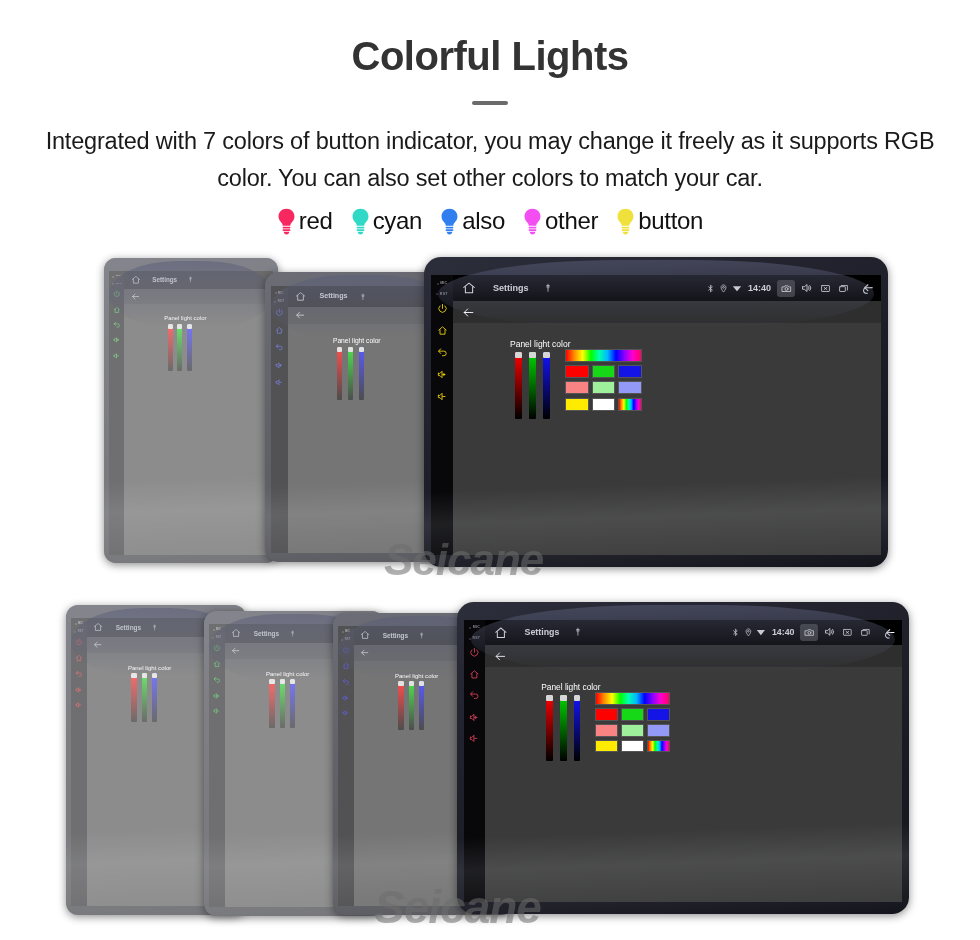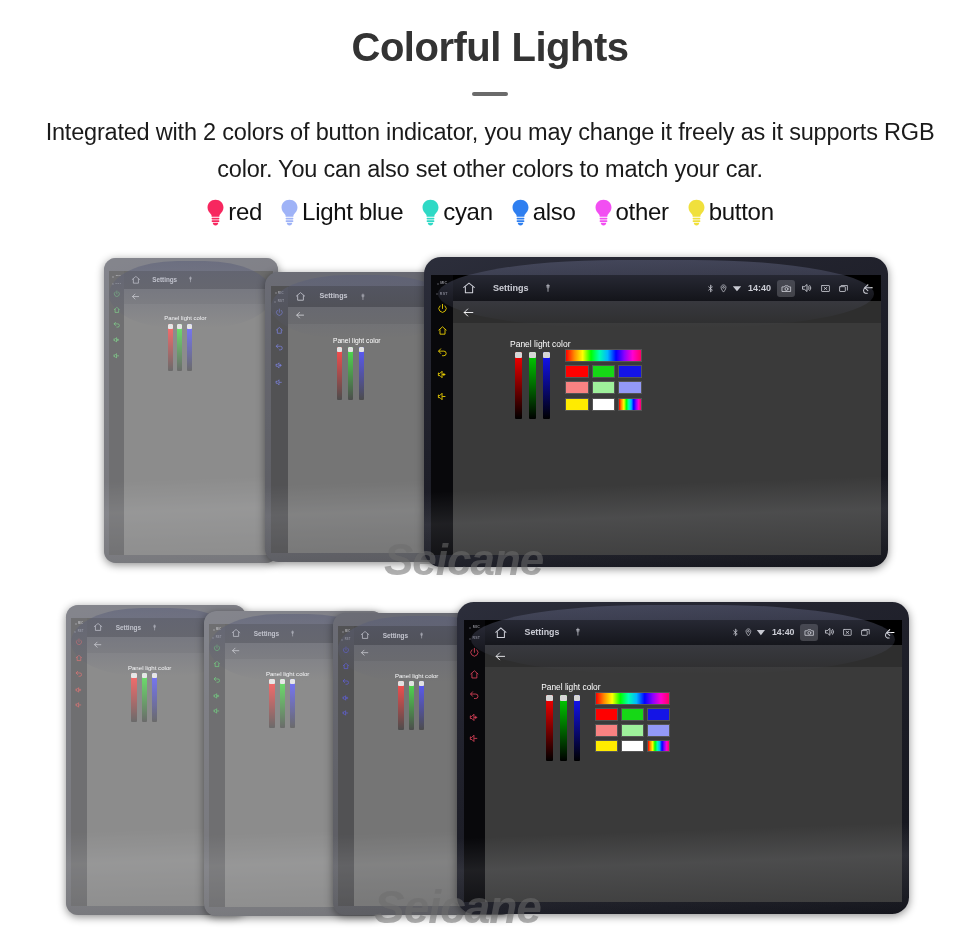--- a/index.html
+++ b/index.html
@@ -2,21 +2,21 @@
 <html><head>
 <meta charset="utf-8">
 <style>
   html,body{margin:0;padding:0;}
   body{
     width:980px;height:940px;background:#ffffff;
     font-family:"Liberation Sans", sans-serif;
     overflow:hidden;position:relative;
   }
   
-  .header{width:100%;text-align:center;padding-top:24px;box-sizing:border-box;}
+  .header{width:100%;text-align:center;padding-top:33px;box-sizing:border-box;}
   .page-title{
     font-size:40px;font-weight:bold;color:#333333;letter-spacing:-0.5px;
     margin:0;line-height:1.15;
   }
   .divider{
     width:36px;height:4px;background:#6b6b6b;margin:22px auto 0 auto;border-radius:2px;
   }
   .subtitle{
     margin:18px auto 0 auto;width:920px;
     font-size:23.5px;color:#1a1a1a;line-height:1.58;text-align:center;
@@ -89,39 +89,30 @@
     background:linear-gradient(178deg,rgba(255,255,255,0) 72%,rgba(235,238,245,.10) 82%,rgba(255,255,255,0) 100%);}
   .veil2{position:absolute;inset:0;background:rgba(255,255,255,.30);pointer-events:none;}
   .veil3{position:absolute;inset:0;background:rgba(255,255,255,.42);pointer-events:none;}
 </style>
 </head>
 <body>
 
 <div class="header">
   <h1 class="page-title">Colorful Lights</h1>
   <div class="divider"></div>
-  <p class="subtitle">Integrated with 2 colors of button indicator, you may change it freely as it supports RGB color. You can also set other colors to match your car.</p>
+  <p class="subtitle">Integrated with 7 colors of button indicator, you may change it freely as it supports RGB color. You can also set other colors to match your car.</p>
   <div class="legend" id="legend">
   <div class="legend-item">
     <svg class="bulb" viewBox="0 0 20 28">
   <path fill="#f7275f" d="M10 0.6C5.2 0.6 1.6 4.1 1.6 8.7c0 3.2 1.8 5.1 3.1 6.6 .7 .8 1.2 1.4 1.2 2.1v1.1h8.2v-1.1c0-.7 .5-1.3 1.2-2.1 1.3-1.5 3.1-3.4 3.1-6.6C18.4 4.1 14.8 .6 10 .6z"></path>
   <rect fill="#f7275f" x="5.9" y="19.6" width="8.2" height="1.8" rx=".8"></rect>
   <rect fill="#f7275f" x="5.9" y="22.2" width="8.2" height="1.8" rx=".8"></rect>
   <path fill="#f7275f" d="M7.1 24.9h5.8c0 1.6-1.3 2.8-2.9 2.8s-2.9-1.2-2.9-2.8z"></path>
 </svg>
     <span class="legend-label">red</span>
-  </div>
-  <div class="legend-item">
-    <svg class="bulb" viewBox="0 0 20 28">
-  <path fill="#9fb3f7" d="M10 0.6C5.2 0.6 1.6 4.1 1.6 8.7c0 3.2 1.8 5.1 3.1 6.6 .7 .8 1.2 1.4 1.2 2.1v1.1h8.2v-1.1c0-.7 .5-1.3 1.2-2.1 1.3-1.5 3.1-3.4 3.1-6.6C18.4 4.1 14.8 .6 10 .6z"></path>
-  <rect fill="#9fb3f7" x="5.9" y="19.6" width="8.2" height="1.8" rx=".8"></rect>
-  <rect fill="#9fb3f7" x="5.9" y="22.2" width="8.2" height="1.8" rx=".8"></rect>
-  <path fill="#9fb3f7" d="M7.1 24.9h5.8c0 1.6-1.3 2.8-2.9 2.8s-2.9-1.2-2.9-2.8z"></path>
-</svg>
-    <span class="legend-label">Light blue</span>
   </div>
   <div class="legend-item">
     <svg class="bulb" viewBox="0 0 20 28">
   <path fill="#2fd9c5" d="M10 0.6C5.2 0.6 1.6 4.1 1.6 8.7c0 3.2 1.8 5.1 3.1 6.6 .7 .8 1.2 1.4 1.2 2.1v1.1h8.2v-1.1c0-.7 .5-1.3 1.2-2.1 1.3-1.5 3.1-3.4 3.1-6.6C18.4 4.1 14.8 .6 10 .6z"></path>
   <rect fill="#2fd9c5" x="5.9" y="19.6" width="8.2" height="1.8" rx=".8"></rect>
   <rect fill="#2fd9c5" x="5.9" y="22.2" width="8.2" height="1.8" rx=".8"></rect>
   <path fill="#2fd9c5" d="M7.1 24.9h5.8c0 1.6-1.3 2.8-2.9 2.8s-2.9-1.2-2.9-2.8z"></path>
 </svg>
     <span class="legend-label">cyan</span>
   </div>

